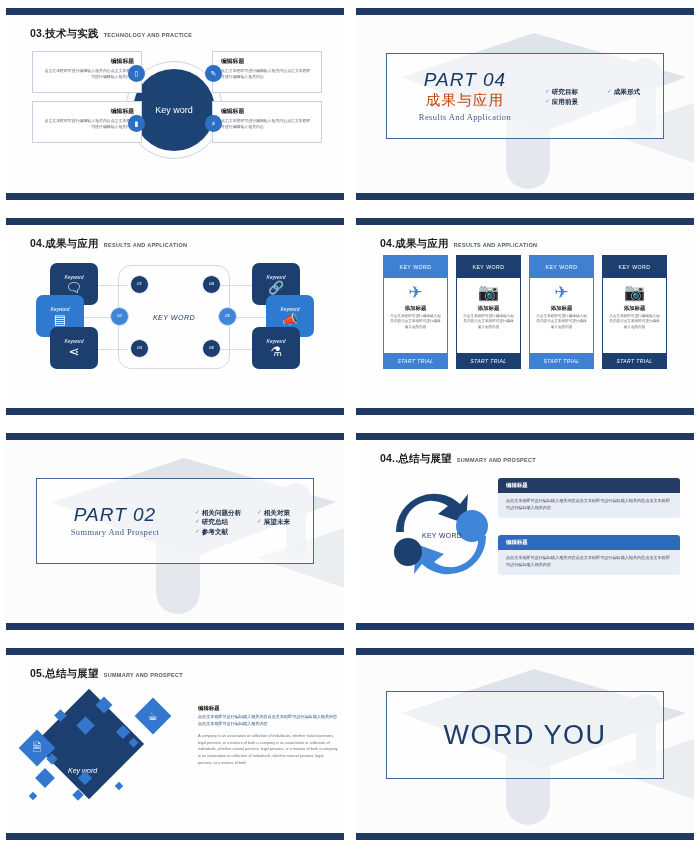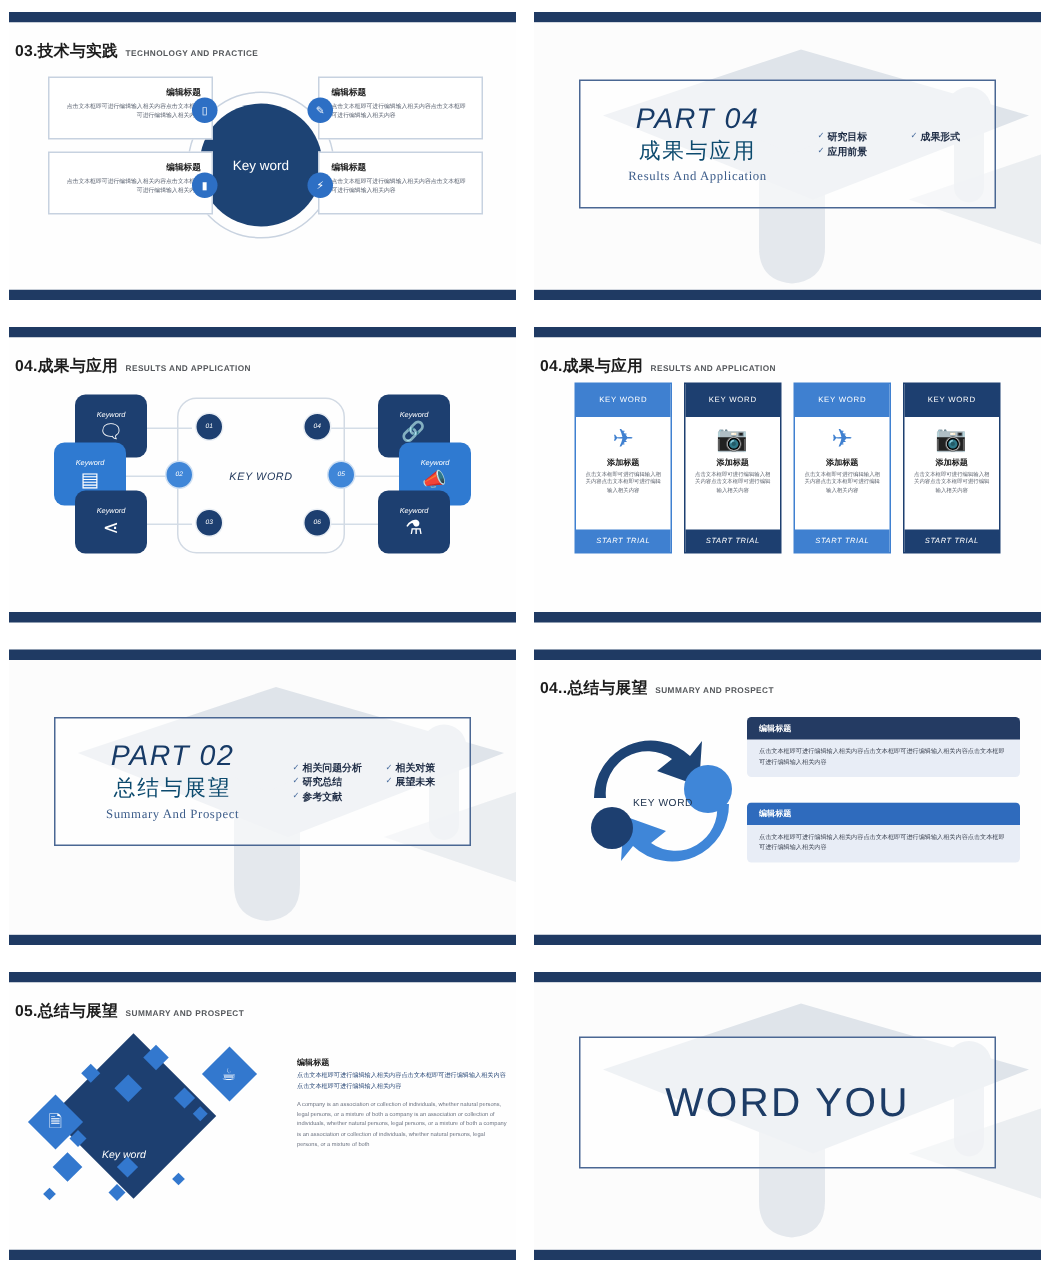--- a/index.html
+++ b/index.html
@@ -15,35 +15,35 @@
 
   .slide { position:relative; overflow:hidden; background:#ffffff; }
   .bar-top, .bar-bot {
     position:absolute; left:6px; right:6px; height:7px; background:#1f3a63;
   }
   .bar-top { top:8px; }
   .bar-bot { bottom:10px; }
   .body-area { position:absolute; left:6px; right:6px; top:15px; bottom:17px; background:#fefefe; overflow:hidden; }
 
   
-  .hdr { position:absolute; left:4px; top:12px; display:flex; align-items:baseline; gap:5px; }
+  .hdr { position:absolute; left:24px; top:12px; display:flex; align-items:baseline; gap:5px; }
   .hdr-cn { font-size:10.5px; font-weight:700; color:#1c1c1c; letter-spacing:.2px; }
   .hdr-en { font-size:5.5px; font-weight:600; color:#55585c; letter-spacing:.3px; }
 
   
   .sec-bg { position:absolute; inset:0; background:#fcfcfc; }
   .cap { position:absolute; opacity:1; }
   .sec-box {
     position:absolute; left:30px; top:38px; width:278px; height:86px;
     border:1px solid #4a6793; background:rgba(255,255,255,.55);
     display:flex; align-items:center;
   }
   .sec-left { width:152px; text-align:center; padding-left:4px; }
   .sec-part { font-size:19px; color:#173a66; letter-spacing:1px; line-height:1.05;font-style:italic; }
-  .sec-cn { font-size:14.5px; color:#0c4a6e; letter-spacing:1.2px; margin-top:1px; }
+  .sec-cn { font-size:14.5px; color:#c2410c; letter-spacing:1.2px; margin-top:1px; }
   .sec-en { font-family:"Liberation Serif","DejaVu Serif",serif; font-size:8.5px; color:#3d5d8a; letter-spacing:.4px; margin-top:2px; }
   .sec-right { flex:1; padding-left:6px; padding-top:2px; }
   .chk-grid { display:flex; flex-wrap:wrap; gap:0px 8px; }
   .chk { display:flex; align-items:flex-start; gap:2px; font-size:6.6px; color:#1d2b44; font-weight:700; line-height:1.45; }
   .chk .tick { color:#4a6d9e; font-size:5.6px; line-height:1.6; }
   .chk-w50 { width:calc(50% - 5px); }
 
   .thank-box {
     position:absolute; left:30px; top:36px; width:278px; height:88px;
     border:1px solid #4a6793; background:rgba(255,255,255,.5);
@@ -341,21 +341,20 @@
           <polygon points="178,18 330,62 186,118 46,62"></polygon>
           <path d="M300,62 L300,110 a10,10 0 0 1 -20,0 L280,66 z" opacity="0.9"></path>
           <circle cx="290" cy="58" r="15"></circle>
           <path d="M150,78 L150,150 q0,22 22,24 q22,-2 22,-24 L194,78 L172,88 z" opacity="0.85"></path>
           <polygon points="338,88 250,118 338,148" opacity="0.6"></polygon>
         </g>
       </svg>
       <div class="sec-box">
         <div class="sec-left">
           <div class="sec-part">PART 02</div>
-          <div class="sec-cn">总结与展望</div>
           <div class="sec-en">Summary And Prospect</div>
         </div>
         <div class="sec-right">
           <div class="chk-grid">
             <div class="chk chk-w50">
                 <span class="tick">✓</span>
                 <span>相关问题分析</span>
               </div>
             <div class="chk chk-w50">
                 <span class="tick">✓</span>

